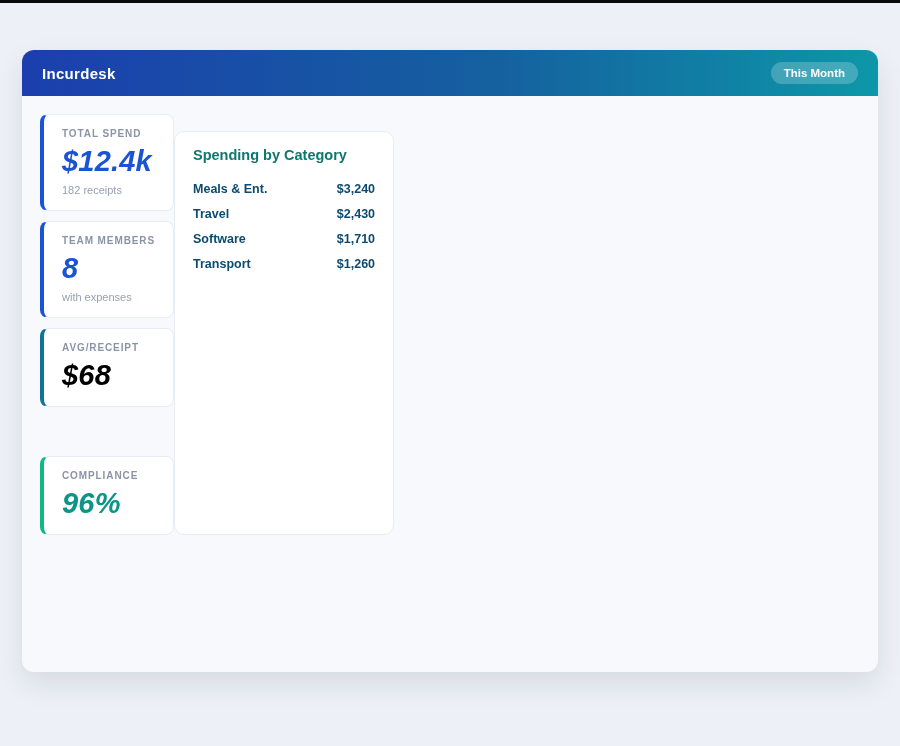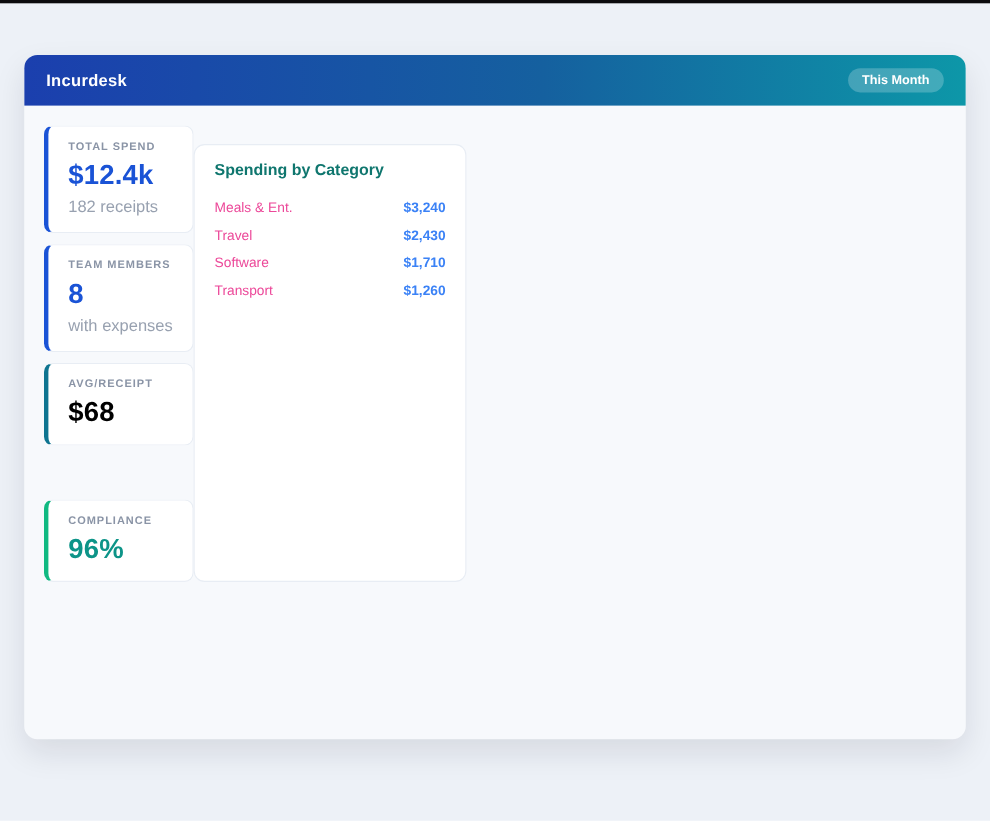--- a/index.html
+++ b/index.html
@@ -53,58 +53,58 @@
     border: 1px solid #e8edf4;
     border-left: 4px solid #1d4ed8;
     border-radius: 8px;
     padding: 13px 18px 14px 18px;
   }
   .stat-label {
     font-size: 10px; font-weight: 700; color: #8a94a6;
     letter-spacing: 0.9px;
   }
   .stat-value {
-    font-size: 25px; font-weight: 800; margin-top: 6px; letter-spacing: 0.2px;
+    font-size: 29px; font-weight: 800; margin-top: 6px; letter-spacing: 0.2px; font-style: italic;
   }
   .stat-subtext {
-    font-size: 15px; color: #98a1b0; margin-top: 6px;
+    font-size: 11px; color: #98a1b0; margin-top: 6px;
   }
   .chart-card {
     margin-top: 17px;
     background: #ffffff;
     border: 1px solid #e8edf4;
     border-radius: 10px;
     padding: 15px 18px 18px 18px;
   }
   .chart-title {
     font-size: 14.5px; font-weight: 700; color: #0f766e;
   }
   .chart-rows { margin-top: 13px; }
   .chart-row {
     display: flex; align-items: center; height: 25px;
   }
   .category-label {
     width: 120px; flex: none;
-    font-size: 12.5px; color: #ec4899;
+    font-size: 12.5px; color: #0c4a6e; font-weight: bold;
   }
   .bar-track {
     flex: 1;
     height: 9px;
     background: #e6eaf0;
     border-radius: 6px;
     overflow: hidden;
   }
   .bar-fill {
     height: 100%;
     border-radius: 6px;
   }
   .category-value {
     width: 62px; flex: none;
     text-align: right;
-    font-size: 12.5px; font-weight: 700; color: #3b82f6; margin-left: 28px;
+    font-size: 12.5px; font-weight: 700; color: #0c4a6e;
   }
 </style>
 </head>
 <body>
 
 <div class="top-edge"></div>
 
 <div class="app-card">
 
   <header class="app-header">

